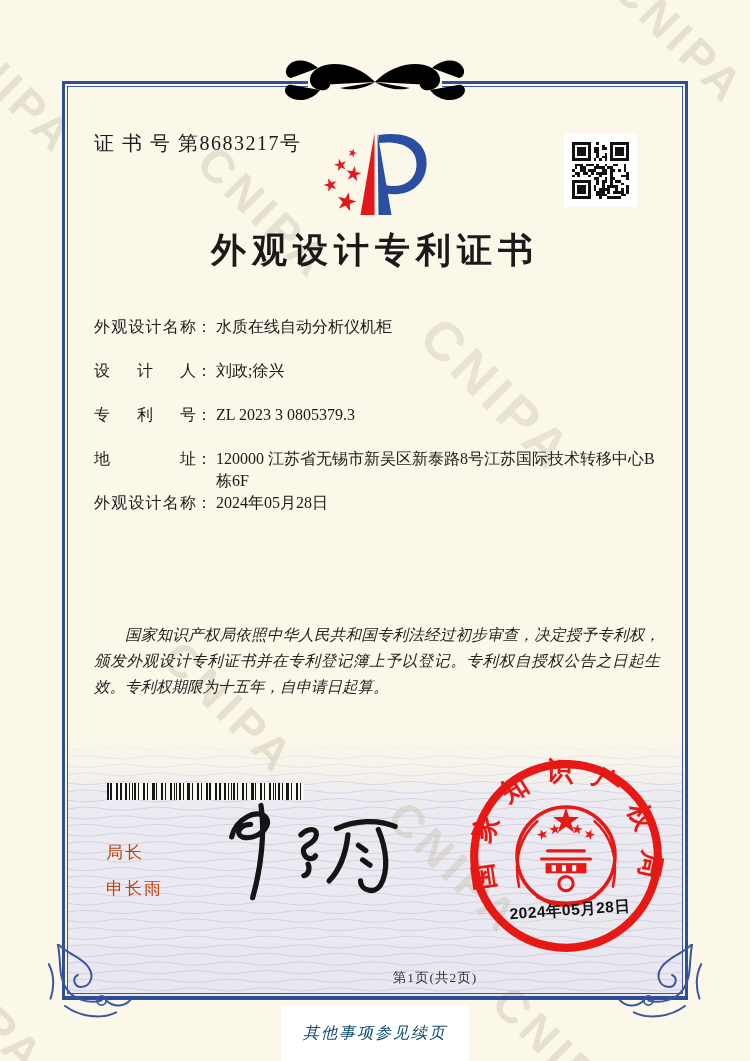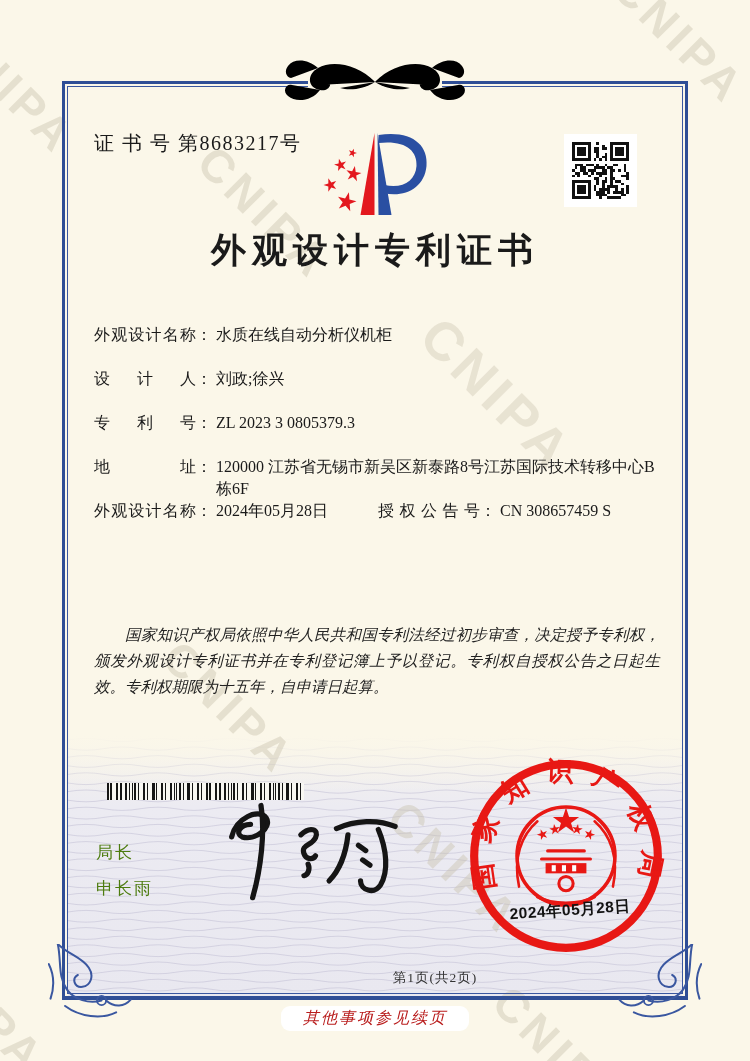--- a/index.html
+++ b/index.html
@@ -45,60 +45,60 @@
 
   .logo{position:absolute;left:312px;top:130px;width:126px;height:90px;z-index:3;}
 
   .qr-box{position:absolute;left:564px;top:134px;width:73px;height:73px;background:#fff;
       z-index:3;display:flex;align-items:center;justify-content:center;}
   .qr-box svg{width:57px;height:57px;}
 
   .title{position:absolute;left:62px;top:227px;width:626px;text-align:center;z-index:3;
       font-size:35px;font-weight:bold;letter-spacing:6px;}
 
-  .fields{position:absolute;left:94px;top:324px;width:566px;font-size:16px;z-index:3;}
+  .fields{position:absolute;left:94px;top:316px;width:566px;font-size:16px;z-index:3;}
   .frow{position:relative;height:22px;line-height:22px;margin-bottom:22px;}
   .frow.addr{height:44px;margin-bottom:0;}
   .flabel{display:inline-block;width:102px;text-align:justify;text-align-last:justify;
       text-justify:inter-character;vertical-align:top;}
   .fcolon{display:inline-block;vertical-align:top;margin-right:4px;}
   .fvalue{vertical-align:top;}
   .frow.addr .fvalue{display:inline-block;width:440px;line-height:22px;}
   .pair2{position:absolute;left:284px;top:0;}
 
   .paras{position:absolute;left:94px;top:622px;width:566px;z-index:3;
       font-size:15.5px;line-height:26px;font-style:italic;color:#222;text-align:justify;}
   .paras p{margin:0 0 7px 0;text-indent:2em;}
 
   .barcode{position:absolute;left:107px;top:783px;width:197px;height:17px;z-index:3;
       background-color:#f8f7f2;
       background-image:
         repeating-linear-gradient(90deg,#161616 0 2px,transparent 2px 4px,#161616 4px 5px,transparent 5px 9px),
         repeating-linear-gradient(90deg,transparent 0 3px,#161616 3px 4px,transparent 4px 11px);}
 
-  .signer{position:absolute;left:96px;top:841px;z-index:3;font-family:var(--sans);
-      font-size:17px;letter-spacing:2px;color:#4d7c0f;}
+  .signer{position:absolute;left:106px;top:841px;z-index:3;font-family:var(--sans);
+      font-size:17px;letter-spacing:2px;color:#c2410c;}
   .signer div{margin-bottom:13px;}
   .signature{position:absolute;left:200px;top:795px;width:210px;height:110px;z-index:4;}
   .signature path{fill:none;stroke:#151515;stroke-width:5;stroke-linecap:round;stroke-linejoin:round;}
 
   .seal{position:absolute;left:466px;top:756px;width:200px;height:200px;z-index:4;opacity:.96;}
   .seal-ring{fill:none;stroke:var(--red);stroke-width:8;}
   .seal-stroke{fill:none;stroke:var(--red);stroke-linecap:round;}
   .seal text{font-family:var(--serif);font-weight:bold;font-size:26px;fill:var(--red);
       letter-spacing:17px;}
   .seal-date{position:absolute;left:495px;top:900px;width:150px;text-align:center;z-index:5;
       font-family:var(--sans);font-weight:bold;font-size:15.5px;color:#131313;
       transform:rotate(-4deg);letter-spacing:.5px;}
 
   .page-num{position:absolute;left:62px;top:969px;width:746px;text-align:center;z-index:3;
       font-size:13.5px;color:#333;letter-spacing:1px;}
   .footer-note{position:absolute;left:50%;top:1006px;transform:translateX(-50%);z-index:3;
-      background:#fff;padding:2px 22px;font-size:16px;font-style:italic;color:#b91c1c;
-      letter-spacing:2px;white-space:nowrap;border-radius:9px;}
+      background:#fff;padding:17px 22px;font-size:16px;font-style:italic;color:#0c4a6e;
+      letter-spacing:2px;white-space:nowrap;}
 </style>
 </head>
 <body>
 
 <div class="page">
 
   <svg width="0" height="0" style="position:absolute">
     <defs>
       <path id="star" d="M0,-10 L2.24,-3.09 9.51,-3.09 3.63,1.18 5.88,8.09 0,3.8 -5.88,8.09 -3.63,1.18 -9.51,-3.09 -2.24,-3.09 Z"></path>
       <g id="orn-half">
@@ -355,23 +355,20 @@
       <span class="flabel">设计人</span><span class="fcolon">：</span><span class="fvalue">刘政;徐兴</span>
     </div>
     <div class="frow">
       <span class="flabel">专利号</span><span class="fcolon">：</span><span class="fvalue">ZL 2023 3 0805379.3</span>
     </div>
     <div class="frow addr">
       <span class="flabel">地址</span><span class="fcolon">：</span><span class="fvalue">120000 江苏省无锡市新吴区新泰路8号江苏国际技术转移中心B栋6F</span>
     </div>
     <div class="frow">
       <span class="flabel">外观设计名称</span><span class="fcolon">：</span><span class="fvalue">2024年05月28日</span>
-      <span class="pair2">
-        <span class="flabel">授权公告号</span><span class="fcolon">：</span><span class="fvalue">CN 308657459 S</span>
-      </span>
     </div>
   </div>
 
   <div class="paras">
     <p>国家知识产权局依照中华人民共和国专利法经过初步审查，决定授予专利权，颁发外观设计专利证书并在专利登记簿上予以登记。专利权自授权公告之日起生效。专利权期限为十五年，自申请日起算。</p>
   </div>
 
   <div class="barcode"></div>
 
   <div class="signer">

